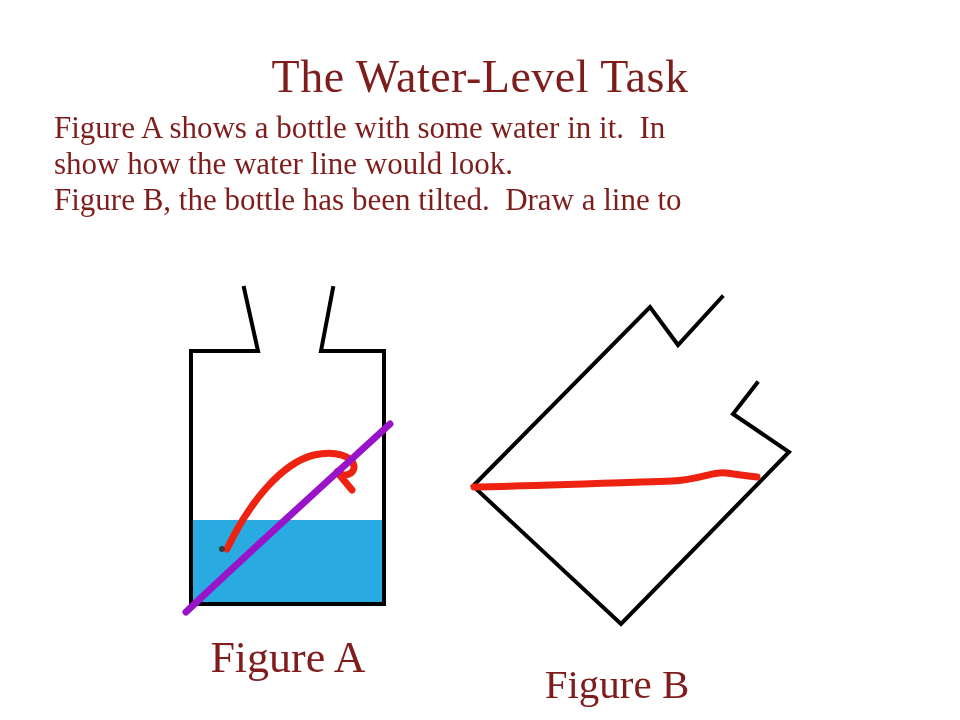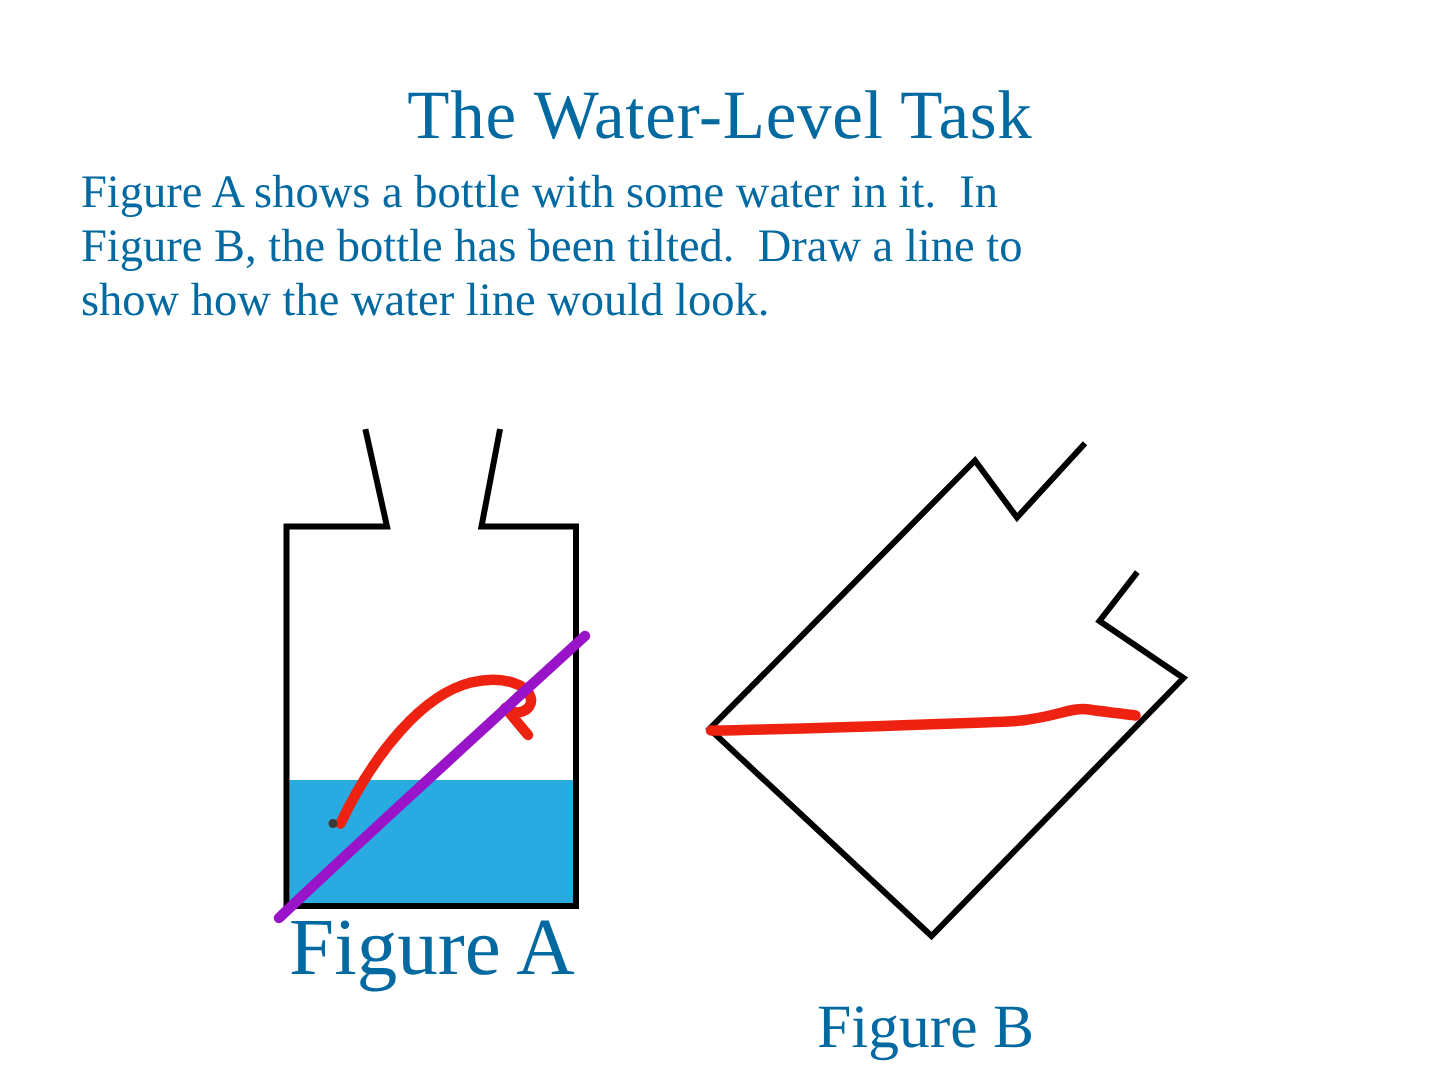--- a/index.html
+++ b/index.html
@@ -7,21 +7,21 @@
     padding: 0;
     background: #ffffff;
   }
   .slide {
     position: relative;
     width: 960px;
     height: 720px;
     background: #ffffff;
     overflow: hidden;
     font-family: "Liberation Serif", "DejaVu Serif", serif;
-    color: #0369a1;
+    color: #7f1d1d;
   }
   .title {
     position: absolute;
     top: 50px;
     left: 0;
     width: 100%;
     text-align: center;
     font-size: 46px;
     letter-spacing: 0.5px;
   }
@@ -38,43 +38,43 @@
   .figures-svg {
     position: absolute;
     top: 0;
     left: 0;
   }
   .fig-label {
     position: absolute;
     text-align: center;
   }
   .fig-label-a {
-    top: 600px;
+    top: 632px;
     left: 168px;
     width: 240px;
-    font-size: 54px;
+    font-size: 44px;
   }
   .fig-label-b {
     top: 660px;
     left: 497px;
     width: 240px;
     font-size: 41px;
   }
 </style>
 </head>
 <body>
 
 <div class="slide">
 
   <div class="title">The Water-Level Task</div>
 
   <div class="body-text">
     <div class="body-line">Figure A shows a bottle with some water in it.  In</div>
+    <div class="body-line">show how the water line would look.</div>
     <div class="body-line">Figure B, the bottle has been tilted.  Draw a line to</div>
-    <div class="body-line">show how the water line would look.</div>
   </div>
 
   <svg class="figures-svg" width="960" height="720" viewBox="0 0 960 720">
 
     <rect x="193" y="520" width="189" height="85" fill="#29abe2"></rect>
 
     <path d="M244,288 L258,351 L191,351 L191,604 L384,604 L384,351 L321,351 L333,288" fill="none" stroke-width="4" stroke-linejoin="miter" stroke-linecap="square" stroke="#000000"></path>
 
     <path d="M227,549 C250,501 282,463 314,455 C335,450 352,456 354,466 C355,474 344,478 337,472 L352,490" fill="none" stroke-width="7" stroke-linecap="round" stroke-linejoin="round" stroke="#ee2211"></path>
 

